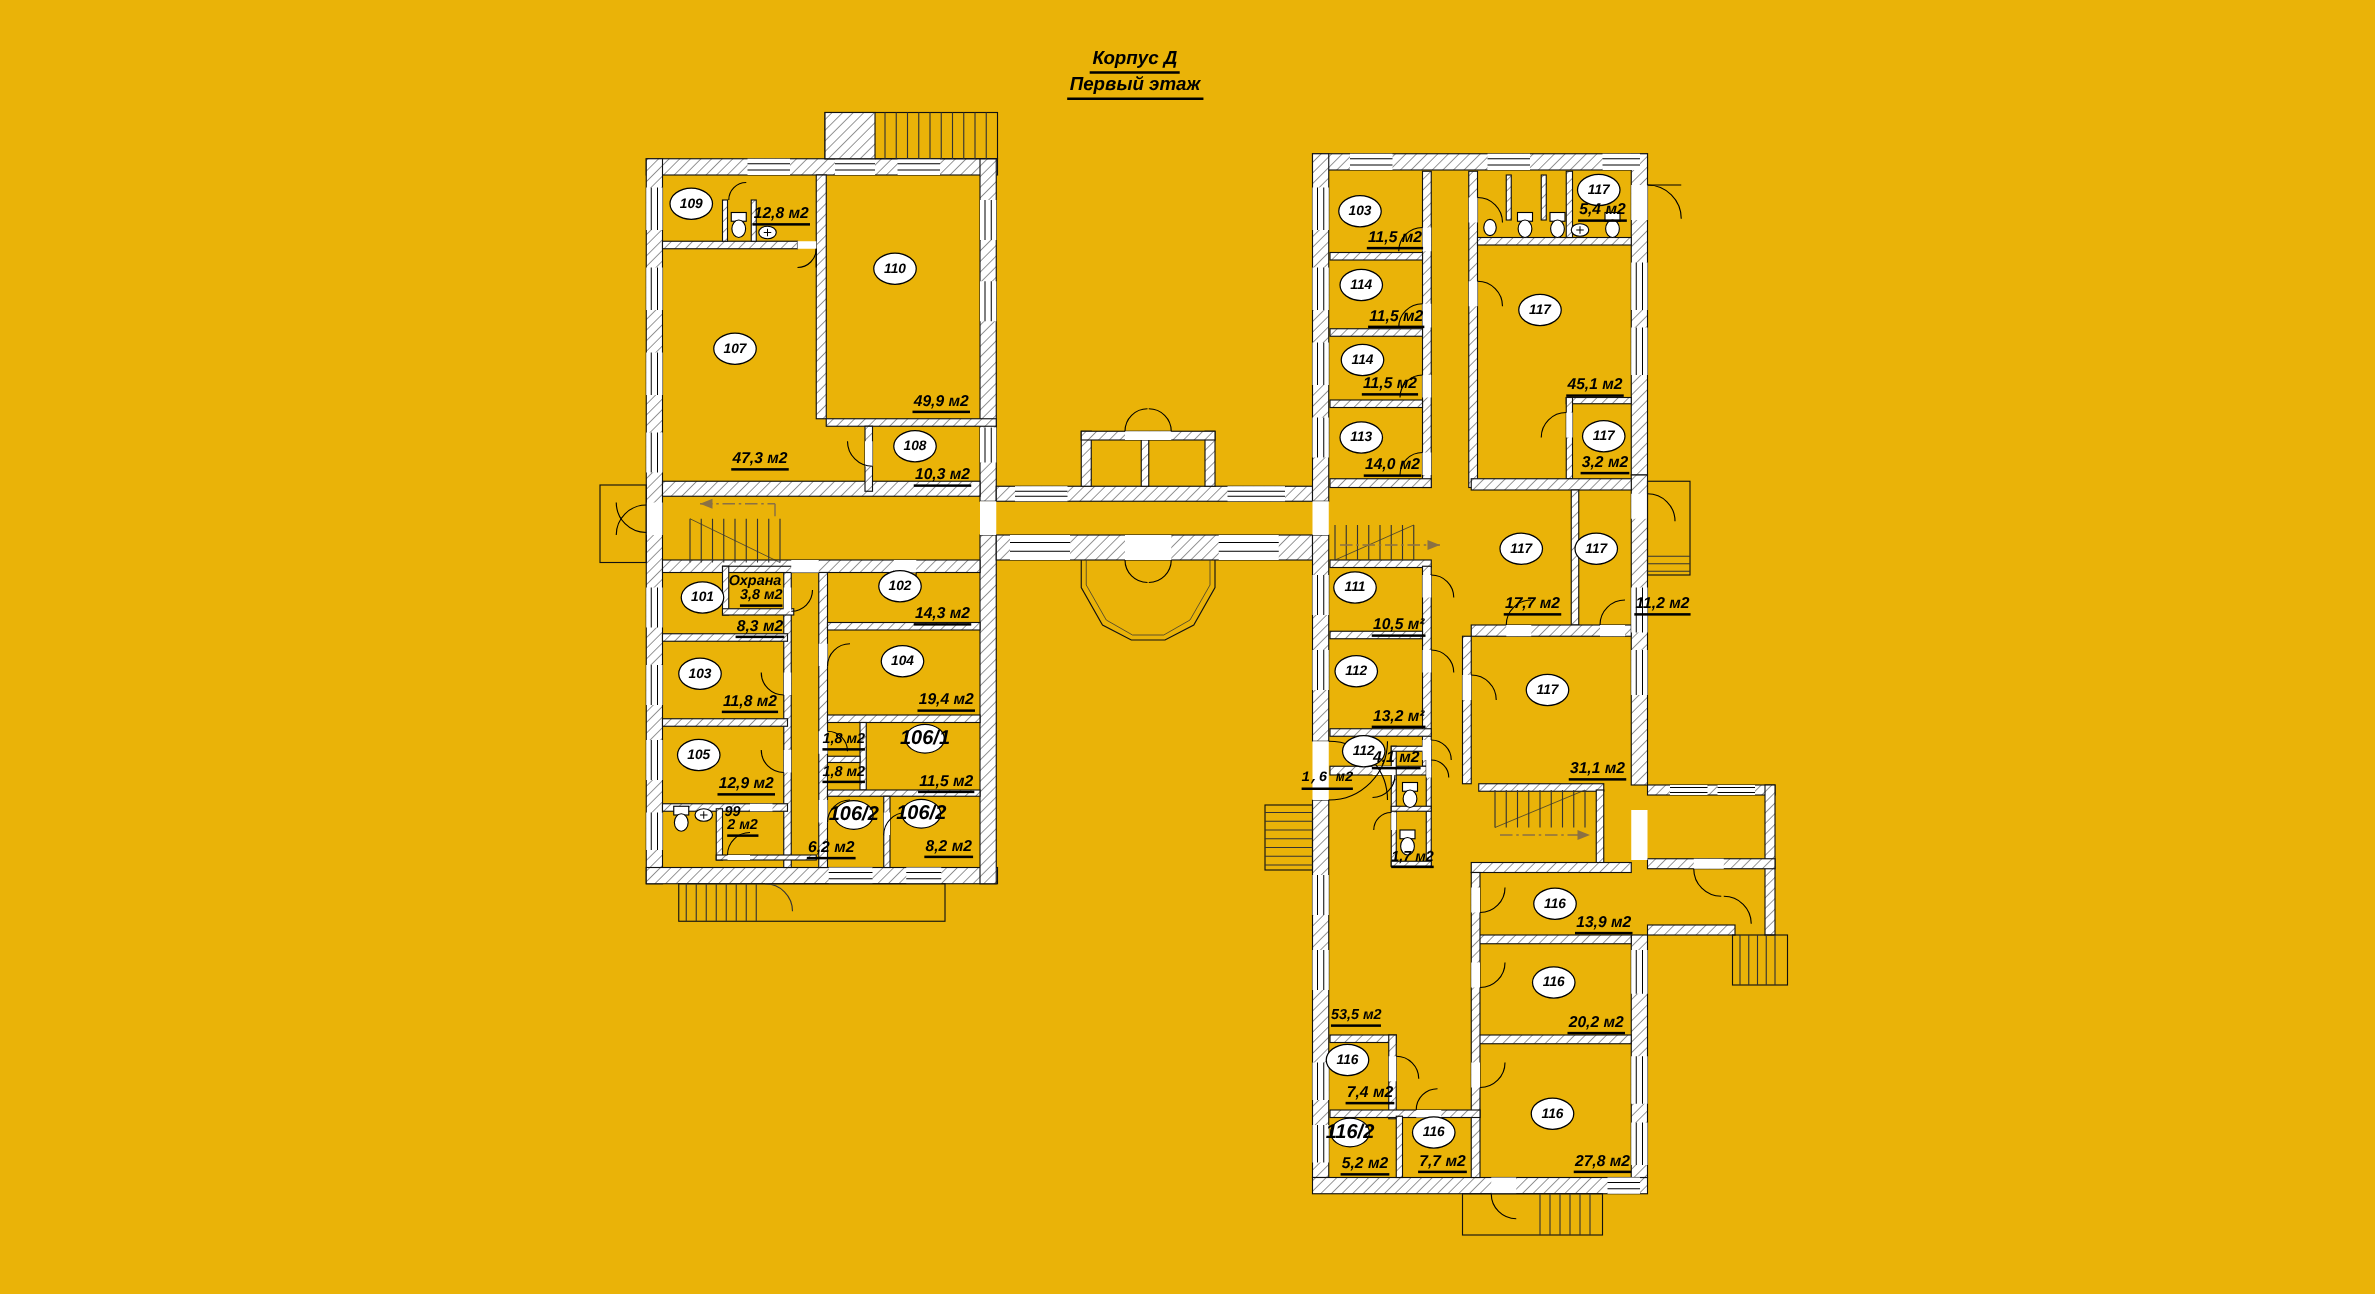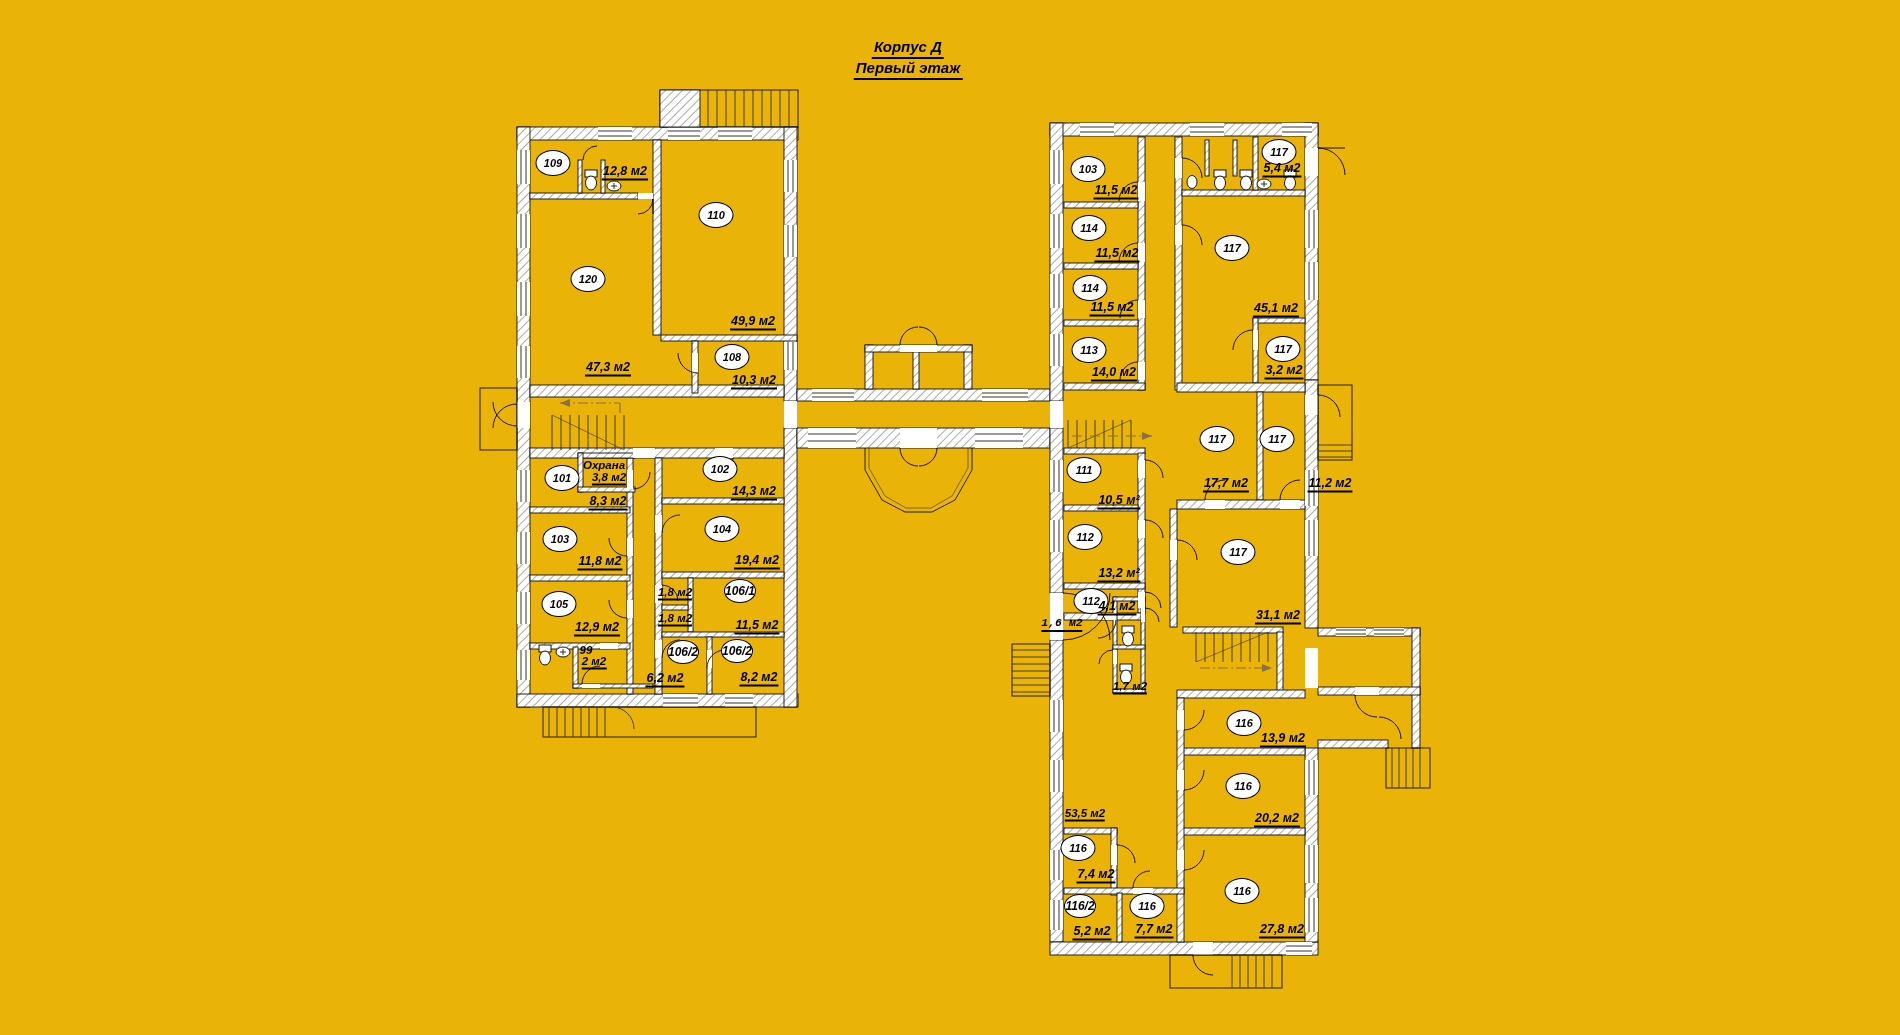--- a/index.html
+++ b/index.html
@@ -7,21 +7,21 @@
         font-family:"Liberation Sans",sans-serif;}
   .plan svg{position:absolute;left:0;top:0;}
   .title{position:absolute;left:908px;top:38px;transform:translateX(-50%);
          text-align:center;font:italic bold 15px/18px "Liberation Sans",sans-serif;color:#000;}
   .title div{border-bottom:2px solid #000;padding:0 2px 1px 2px;display:inline-block;}
   #labels{position:absolute;left:0;top:0;width:100%;height:100%;}
   .room-circle{position:absolute;transform:translate(-50%,-50%);
         width:33px;height:24px;border:1.4px solid #000;border-radius:50%;
         display:flex;align-items:center;justify-content:center;background:#fff;
         font:italic bold 11px "Liberation Sans",sans-serif;color:#000;white-space:nowrap;}
-  .room-circle.small{width:30px;height:22px;font-size:12px;}
+  .room-circle.small{width:30px;height:22px;font-size:16px;}
   .area-label{position:absolute;transform:translate(-50%,-50%);
         font:italic bold 12.5px "Liberation Sans",sans-serif;color:#000;
         border-bottom:2px solid #000;padding:0 1px 1px 1px;white-space:nowrap;background:#fff0;}
   .free-label{position:absolute;transform:translate(-50%,-50%);
         font:italic bold 11.5px "Liberation Sans",sans-serif;color:#000;white-space:nowrap;}
   .free-label.u{border-bottom:2px solid #000;padding-bottom:1px;}
 </style>
 </head>
 <body>
 
@@ -496,21 +496,21 @@
       <use href="#wc" x="1128" y="636"></use>
       <use href="#wc" x="1126" y="674"></use>
     </g>
   </svg>
 
   <div id="labels">
       <div class="room-circle" style="left: 553px; top: 163px;">109</div>
       <div class="area-label" style="left: 625px; top: 172px;">12,8 м2</div>
       <div class="room-circle" style="left: 716px; top: 215px;">110</div>
       <div class="area-label" style="left: 753px; top: 322px;">49,9 м2</div>
-      <div class="room-circle" style="left: 588px; top: 279px;">120</div>
+      <div class="room-circle" style="left: 588px; top: 279px;">107</div>
       <div class="area-label" style="left: 608px; top: 368px;">47,3 м2</div>
       <div class="room-circle" style="left: 732px; top: 357px; text-align: center;">108</div>
       <div class="area-label" style="left: 754px; top: 381px;">10,3 м2</div>
       <div class="room-circle" style="left: 562px; top: 478px;">101</div>
       <div class="area-label" style="left: 608px; top: 502px;">8,3 м2</div>
       <div class="room-circle" style="left: 720px; top: 469px;">102</div>
       <div class="area-label" style="left: 754px; top: 492px;">14,3 м2</div>
       <div class="room-circle" style="left: 560px; top: 539px;">103</div>
       <div class="area-label" style="left: 600px; top: 562px;">11,8 м2</div>
       <div class="room-circle" style="left: 722px; top: 529px;">104</div>

